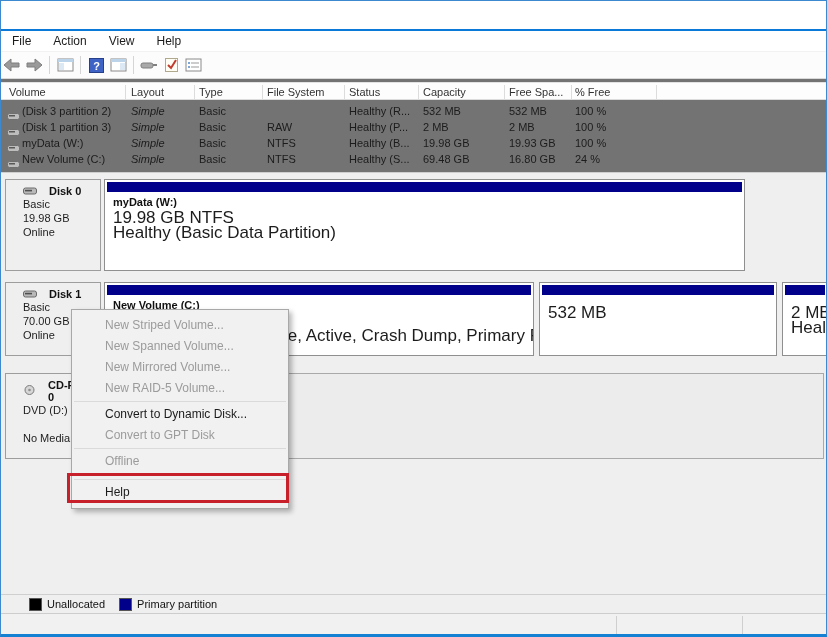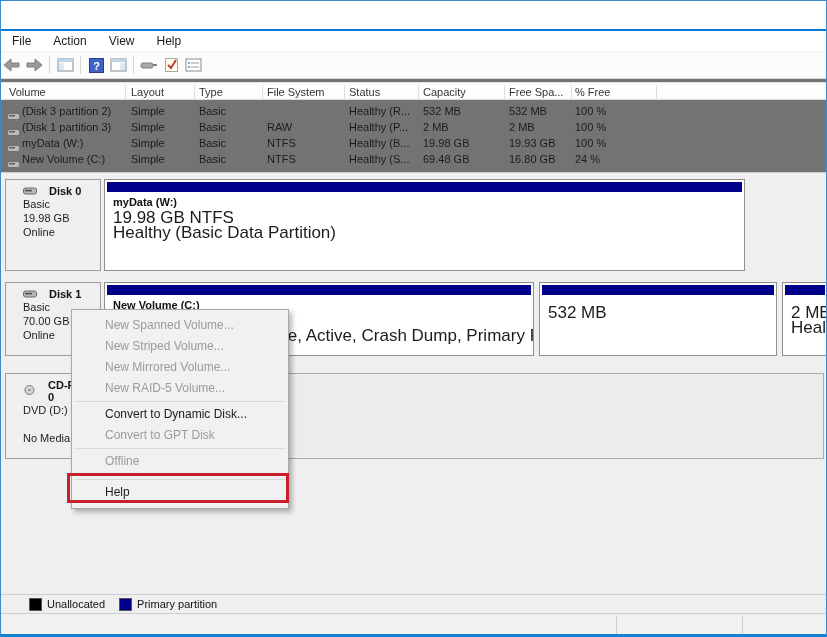--- a/index.html
+++ b/index.html
@@ -27,21 +27,21 @@
   .tb-icon{width:22px;height:20px;display:flex;align-items:center;justify-content:center;}
 
   
   .table-area{position:absolute;left:0;top:78px;width:100%;height:93px;background:#737373;}
   .thead{position:absolute;left:0;top:3px;width:100%;height:18px;border-top:1px solid #e3e3e3;border-bottom:1px solid #dcdcdc;background:#fdfdfd;}
   .hcell{position:absolute;top:0;height:18px;line-height:18px;font-size:11px;color:#333;}
   .hdiv{position:absolute;top:2px;width:1px;height:14px;background:#dcdcdc;}
   .trow{position:absolute;left:0;width:100%;height:16px;}
   .tcell{position:absolute;top:0;height:16px;line-height:16px;font-size:11px;color:#1c1c1c;white-space:nowrap;overflow:hidden;}
   .vol-ic{position:absolute;left:6px;top:4px;}
-  .c-vol{left:21px;width:102px;} .c-lay{left:130px;width:62px;} .c-typ{left:198px;width:62px;}
+  .c-vol{left:21px;width:102px;} .c-lay{left:130px;width:62px;font-style:italic;} .c-typ{left:198px;width:62px;}
   .c-fs{left:266px;width:74px;}  .c-st{left:348px;width:68px;}  .c-cap{left:422px;width:80px;}
   .c-fr{left:508px;width:62px;}  .c-pf{left:574px;width:78px;}
 
   .splitter{position:absolute;left:0;top:171px;width:100%;height:6px;background:#efefef;border-top:1px solid #cfcfcf;}
 
   
   .graph{position:absolute;left:0;top:177px;width:100%;height:416px;background:#efefef;}
   .disk-row{position:absolute;}
   .disk-head{position:absolute;left:0;top:0;width:96px;height:100%;background:#efefef;border:1px solid #9d9d9d;padding:5px 0 0 17px;}
   .disk-head .dname{font-size:11px;font-weight:bold;color:#111;display:flex;align-items:center;gap:12px;margin-left:-14px;padding-left:14px;}
@@ -325,22 +325,22 @@
     <span class="sw" style="background:#00008b"></span>
     <span class="ltxt">Primary partition</span>
   </div>
 
   <div class="statusbar">
     <span class="sb-div" style="left:615px"></span>
     <span class="sb-div" style="left:741px"></span>
   </div>
 
   <div class="ctx">
+    <div class="ci disabled">New Striped Volume...</div>
     <div class="ci disabled">New Spanned Volume...</div>
-    <div class="ci disabled">New Striped Volume...</div>
     <div class="ci disabled">New Mirrored Volume...</div>
     <div class="ci disabled">New RAID-5 Volume...</div>
     <div class="csep"></div>
     <div class="ci">Convert to Dynamic Disk...</div>
     <div class="ci disabled">Convert to GPT Disk</div>
     <div class="csep"></div>
     <div class="ci disabled">Offline</div>
     <div class="csep"></div>
     <div class="csep"></div>
     <div class="ci">Help</div>

